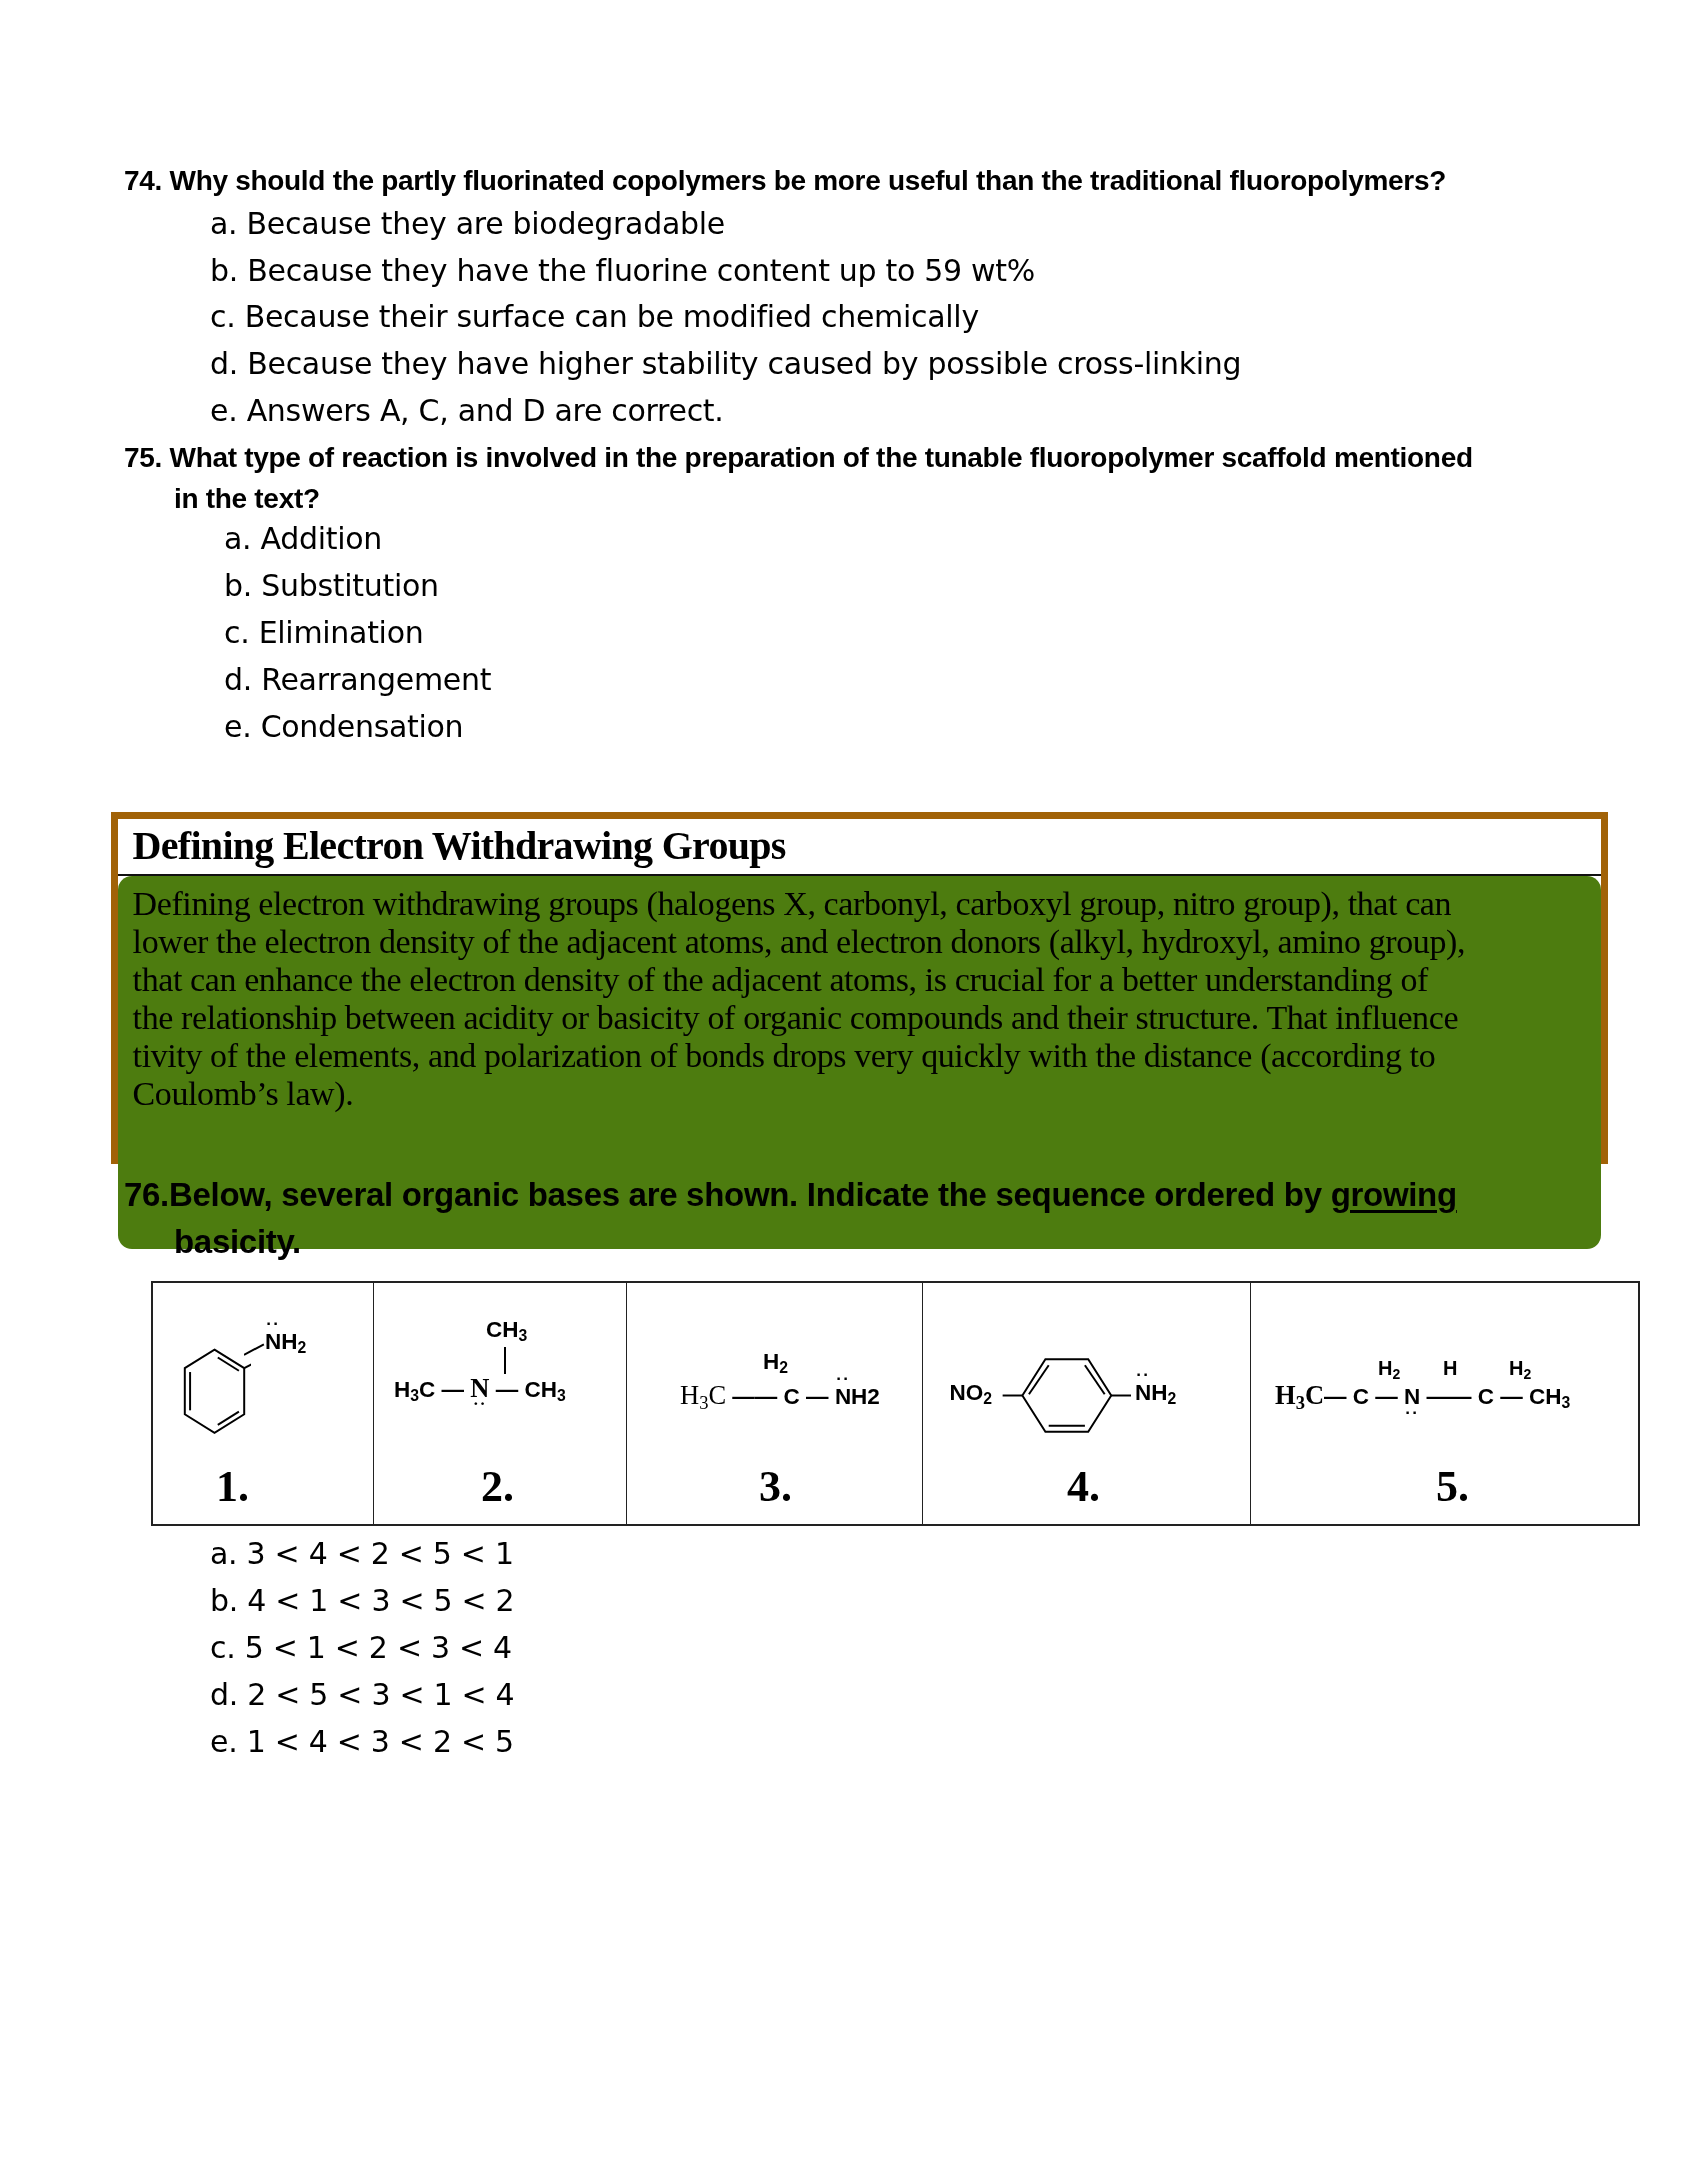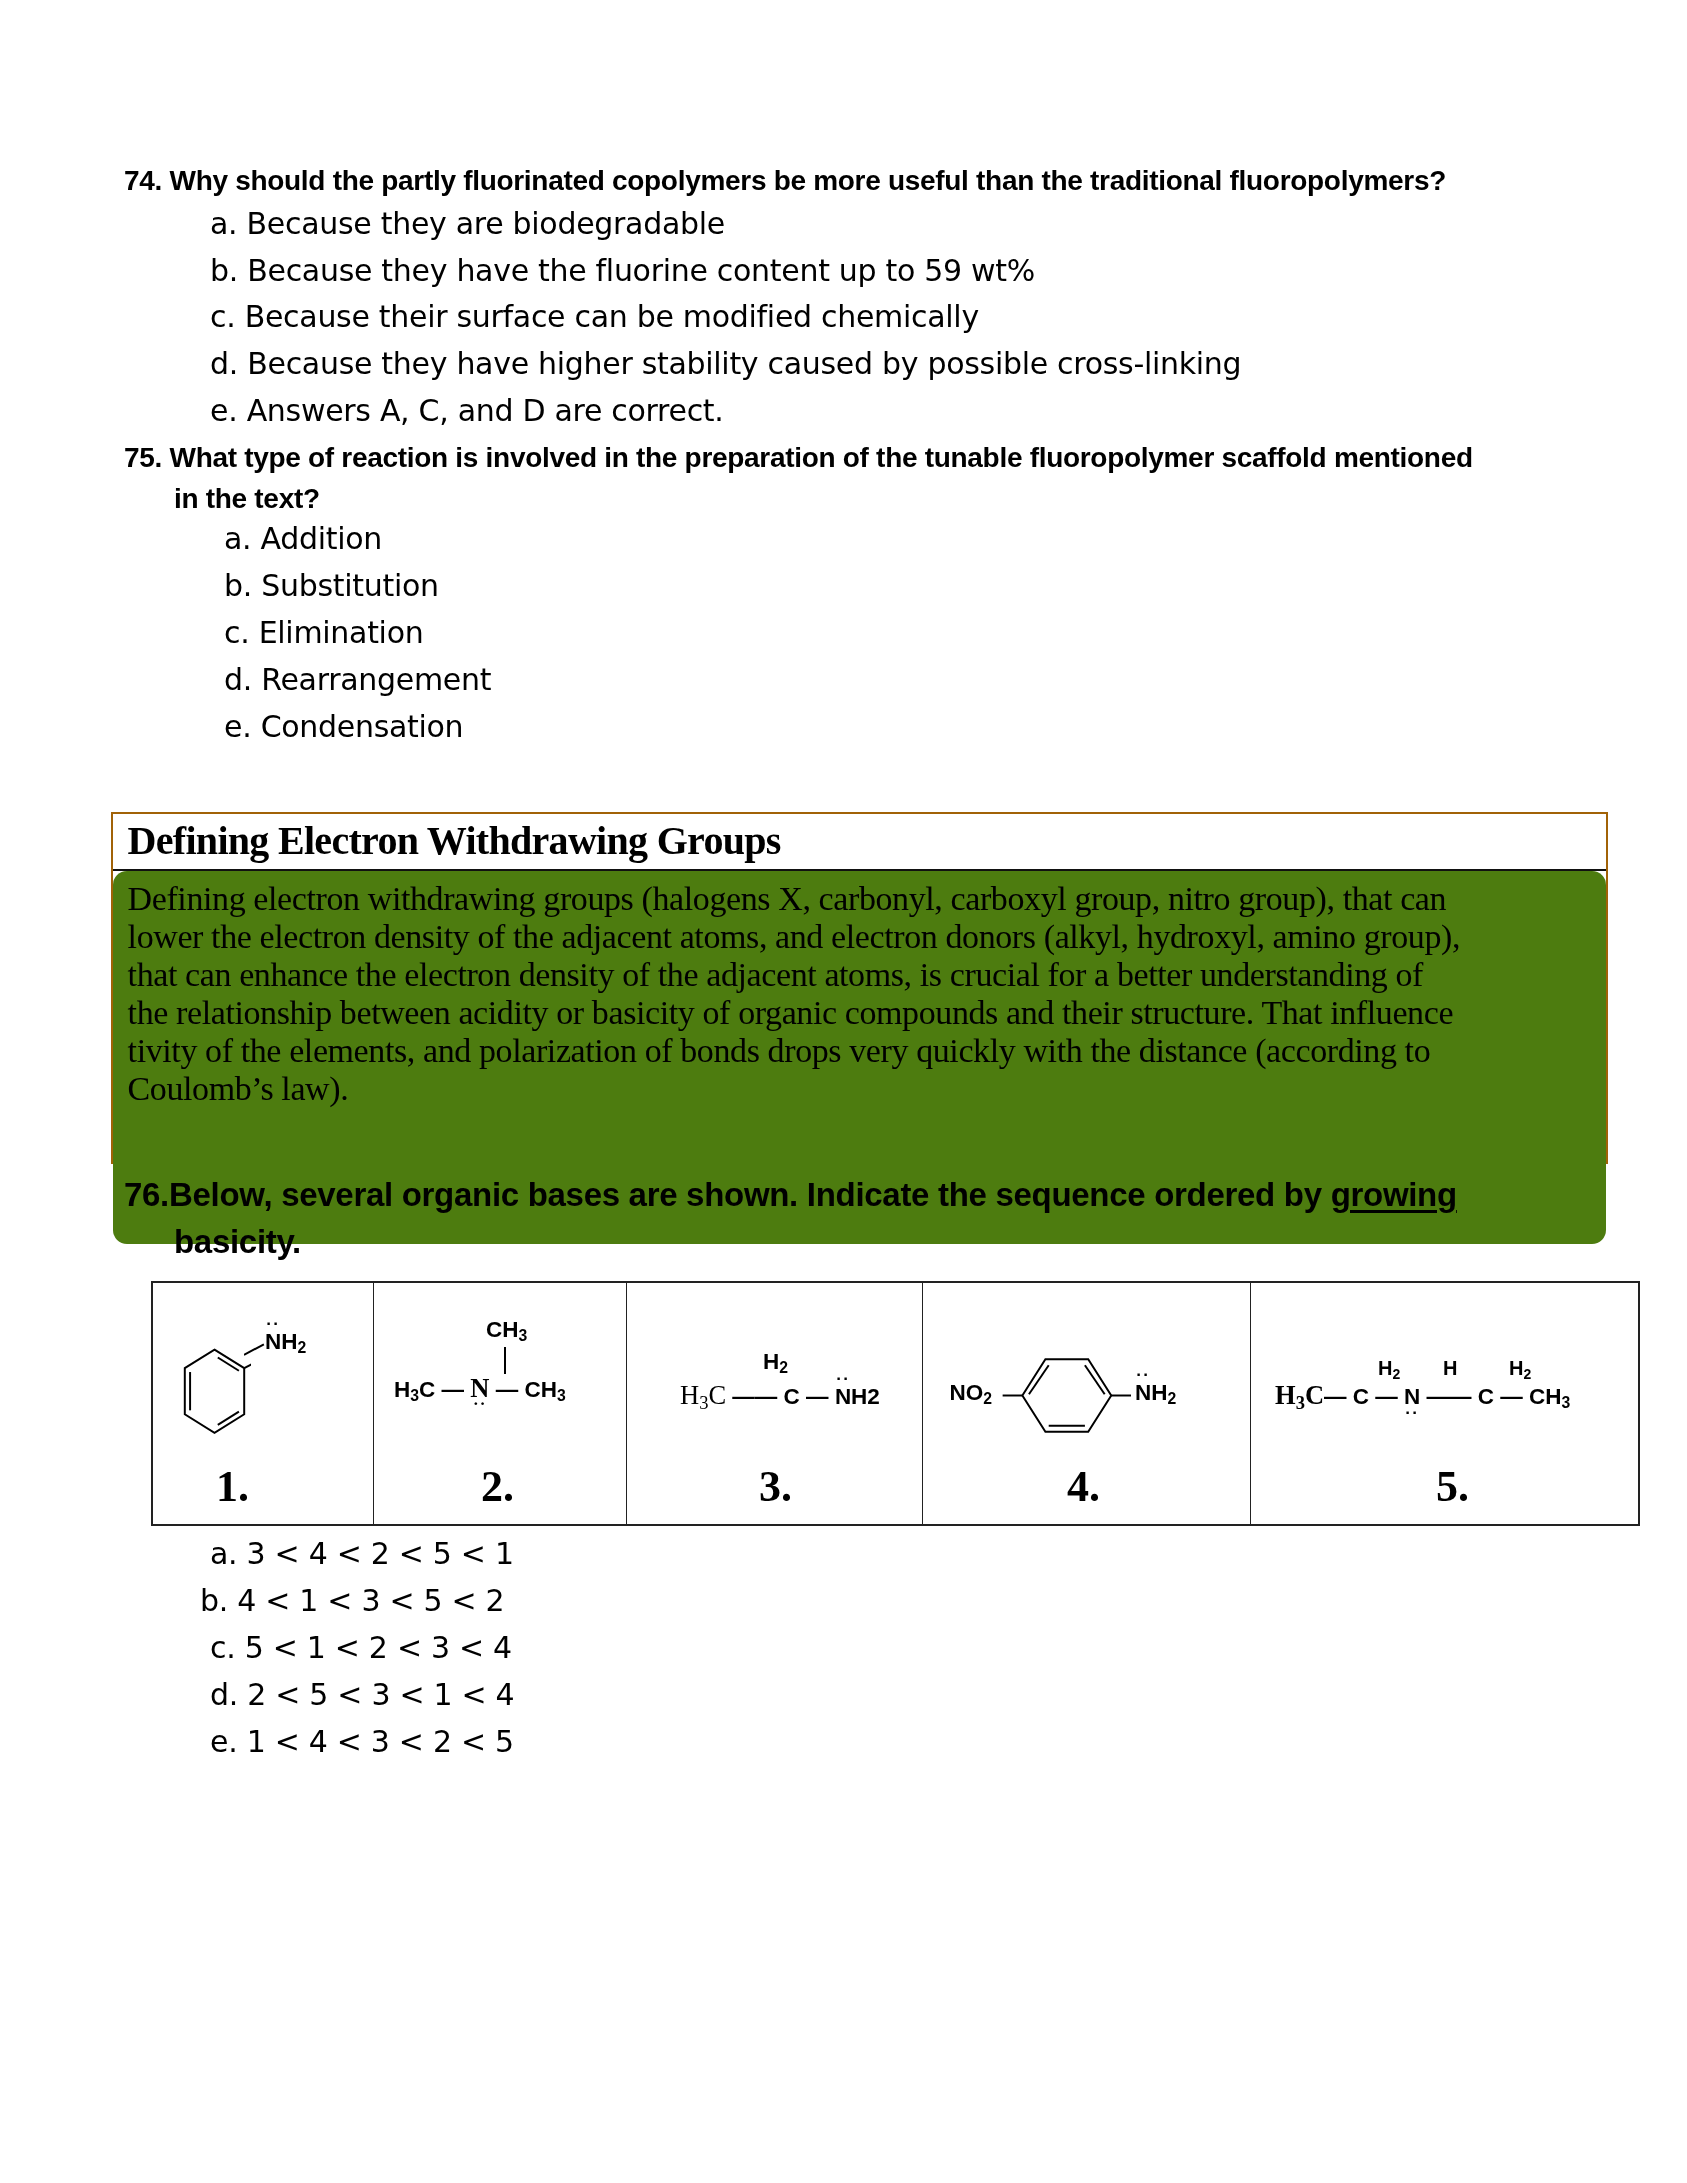--- a/index.html
+++ b/index.html
@@ -1,19 +1,19 @@
 <!DOCTYPE html>
 <html style="font-size:10.6px"><head>
 <meta charset="utf-8">
 <style>
   html, body { margin:0; padding:0; background:#ffffff; }
   body { width:1687px; height:2183px; position:relative; overflow:hidden; color:#000; }
   .q-title { position:absolute; font-family:"Liberation Sans", sans-serif; font-weight:bold; font-size:28px; letter-spacing:-0.3px; white-space:nowrap; }
   .opt { position:absolute; font-family:"DejaVu Sans", sans-serif; font-size:30px; white-space:nowrap; letter-spacing:-0.3px; }
-  .box { position:absolute; left:111px; top:812px; width:1497px; height:352px; border:2px solid #a16207; box-sizing:border-box; }
+  .box { position:absolute; left:111px; top:812px; width:1497px; height:352px; border:7px solid #a16207; box-sizing:border-box; }
   .box-header { height:57px; border-bottom:2px solid #111; background:#fff; box-sizing:border-box; padding:2.6px 0 0 14.6px; }
   .box-header span { font-family:"Liberation Serif", serif; font-weight:bold; font-size:40px; letter-spacing:-0.7px; }
   .box-body { background:#4d7c0f; height:373px; padding:9.3px 10.6px 0 14.6px; box-sizing:border-box;border-radius:14px; }
   .box-line { font-family:"Liberation Serif", serif; font-size:34px; line-height:38px; white-space:nowrap; letter-spacing:-0.4px; }
   .box-line i { font-style:italic; }
   .table { position:absolute; left:151px; top:1281px; width:1489px; height:245px; border:2px solid #222; box-sizing:border-box; }
   .cell { position:absolute; top:0; height:100%; border-right:1.3px solid #222; box-sizing:border-box; }
   .cell:last-child { border-right:none; }
   .num { position:absolute; bottom:12px; font-family:"Liberation Serif", serif; font-weight:bold; font-size:44px; }
   .chem { position:absolute; font-family:"Liberation Sans", sans-serif; font-weight:bold; font-size:22.5px; white-space:nowrap; }
@@ -103,17 +103,17 @@
   <div class="cell" style="left:1098px; width:386px;">
     <div class="chem" style="left:127px; top:74px; font-size:20px;"><span>H</span><sub>2</sub></div>
     <div class="chem" style="left:192px; top:74px; font-size:20px;">H</div>
     <div class="chem" style="left:258px; top:74px; font-size:20px;"><span>H</span><sub>2</sub></div>
     <div class="chem" style="left:24px; top:97px;"><span class="chem-serif"><span>H</span><sub>3</sub><span>C</span></span>— <span>C</span> — <span style="position:relative;"><span>N</span><span style="position:absolute; left:1.3px; top:18.5px; font-size:17px; letter-spacing:1.3px;">··</span></span> —— <span>C</span> — <span>CH</span><sub>3</sub></div>
     <div class="num" style="left:185px;">5.</div>
   </div>
 </div>
 
 <div class="opt" style="left:210px; top:1536px;">a.  3 &lt; 4 &lt; 2 &lt; 5 &lt; 1</div>
-<div class="opt" style="left:200px; top:1583px;">b.  4 &lt; 1 &lt; 3 &lt; 5 &lt; 2</div>
+<div class="opt" style="left:210px; top:1583px;">b.  4 &lt; 1 &lt; 3 &lt; 5 &lt; 2</div>
 <div class="opt" style="left:210px; top:1630px;">c.  5 &lt; 1 &lt; 2 &lt; 3 &lt; 4</div>
 <div class="opt" style="left:210px; top:1677px;">d.  2 &lt; 5 &lt; 3 &lt; 1 &lt; 4</div>
 <div class="opt" style="left:210px; top:1724px;">e.  1 &lt; 4 &lt; 3 &lt; 2 &lt; 5</div>
 
 
 </body></html>

